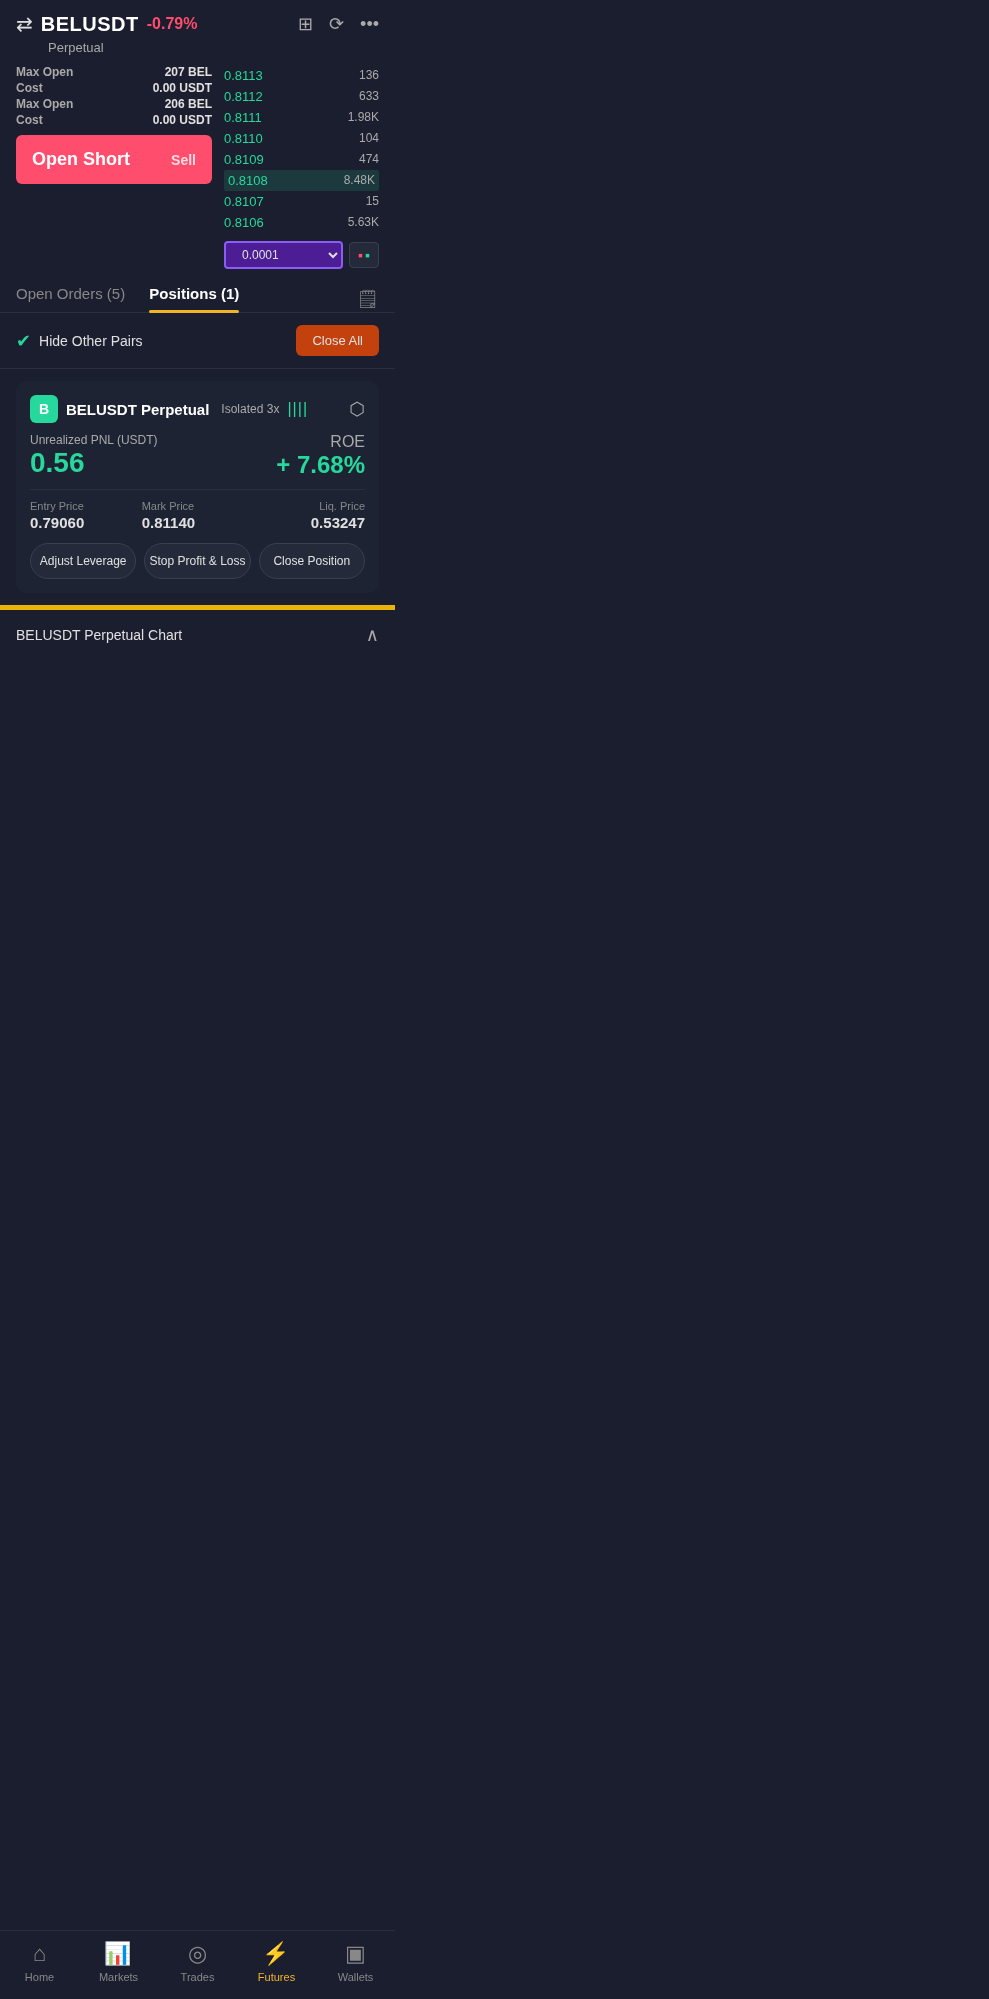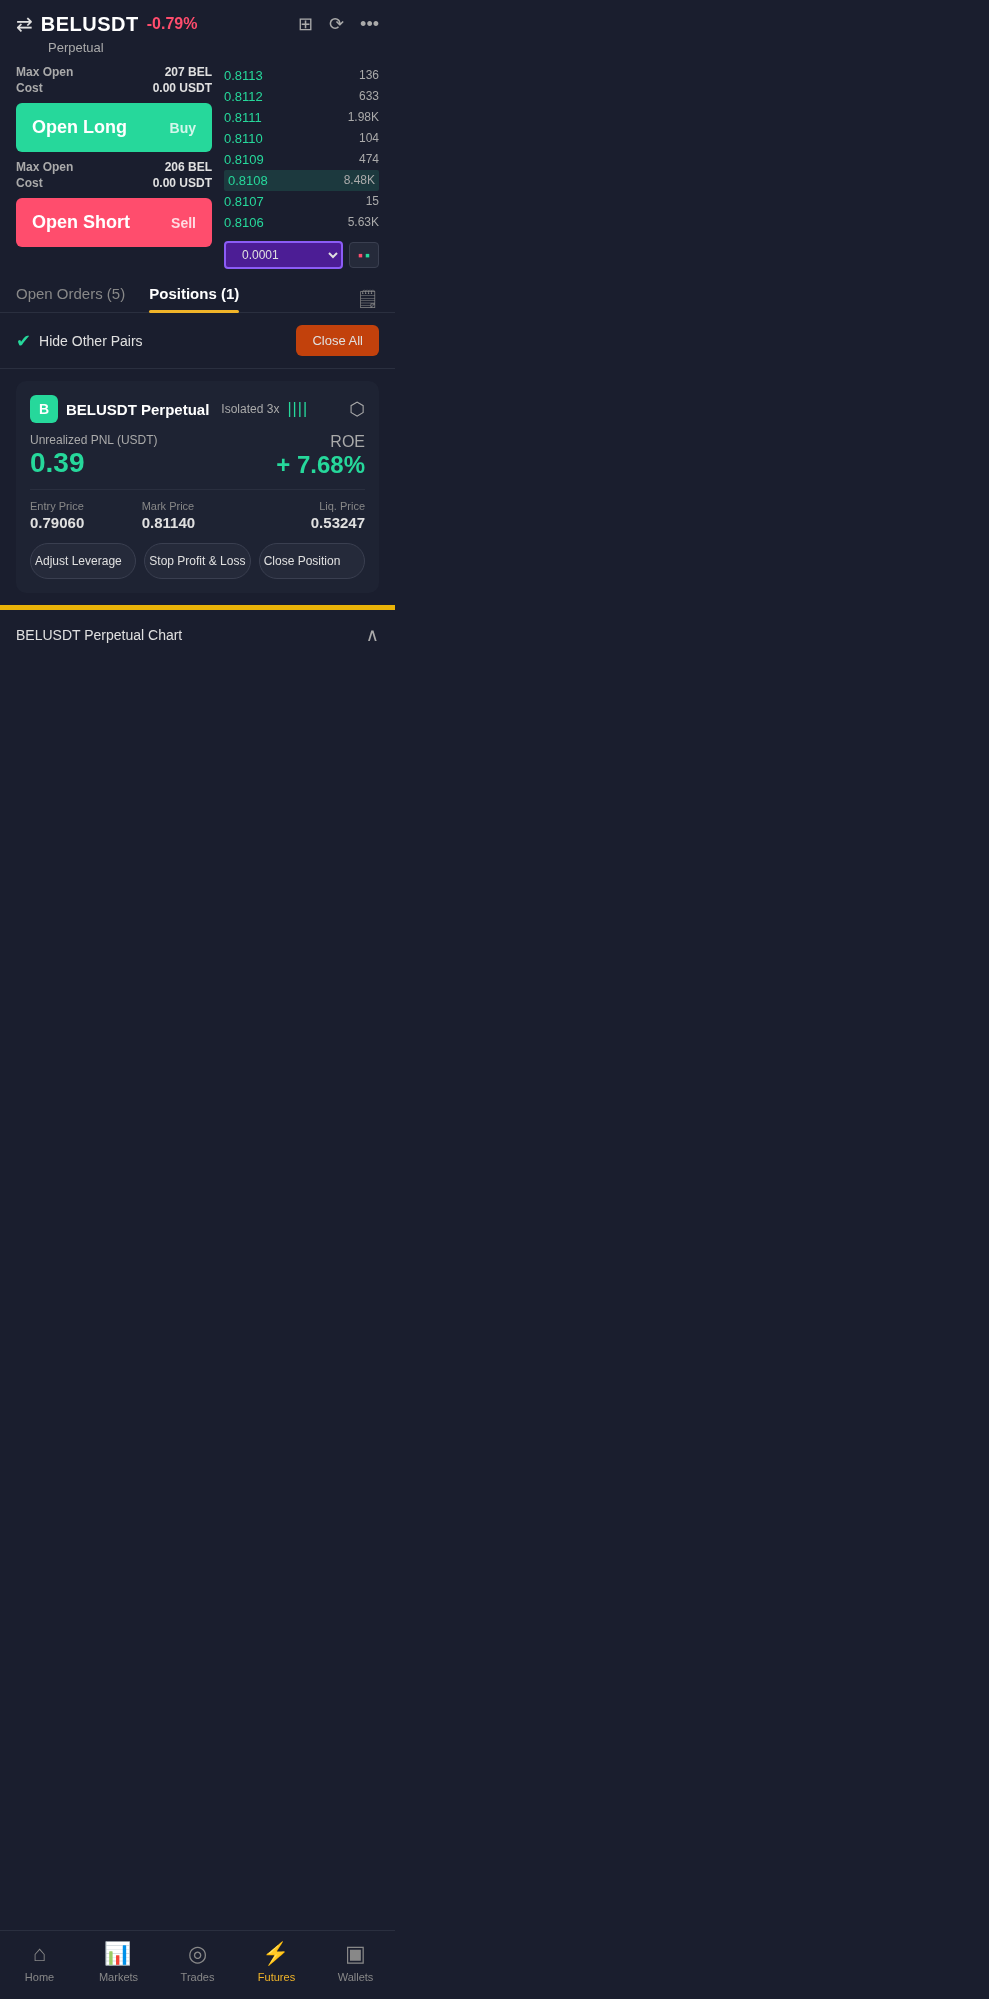--- a/index.html
+++ b/index.html
@@ -295,21 +295,21 @@
     }
     .action-btn {
       flex: 1;
       background: #252a3a;
       color: #e0e0e0;
       border: 1px solid #3a3f50;
       border-radius: 18px;
       padding: 10px 4px;
       font-size: 12px;
       cursor: pointer;
-      text-align: left;
+      text-align: center;
     }
 
     
     .chart-bar {
       display: flex;
       align-items: center;
       justify-content: space-between;
       padding: 14px 16px;
       border-top: 5px solid #eab308;
       margin-top: 8px;
@@ -381,24 +381,20 @@
 
   <div class="order-panel">
     <div class="order-row">
       <span>Max Open</span>
       <span class="order-row-value">207 BEL</span>
     </div>
     <div class="order-row">
       <span>Cost</span>
       <span class="order-row-value">0.00 USDT</span>
     </div>
-    <button class="btn-long">
-      <span class="btn-label">Open Long</span>
-      <span class="btn-sublabel">Buy</span>
-    </button>
     <div class="order-row">
       <span>Max Open</span>
       <span class="order-row-value">206 BEL</span>
     </div>
     <div class="order-row">
       <span>Cost</span>
       <span class="order-row-value">0.00 USDT</span>
     </div>
     <button class="btn-short">
       <span class="btn-label">Open Short</span>
@@ -483,21 +479,21 @@
     </div>
     <span class="pos-title">BELUSDT Perpetual</span>
     <span class="pos-badge">Isolated 3x</span>
     <span class="pos-bars">||||</span>
     <span class="pos-share">⬡</span>
   </div>
 
   <div class="pnl-row">
     <div>
       <div class="pnl-label">Unrealized PNL (USDT)</div>
-      <div class="pnl-value">0.39</div>
+      <div class="pnl-value">0.56</div>
     </div>
     <div style="text-align:right;">
       <div class="pnl-roe-label">ROE</div>
       <div class="pnl-roe">+ 7.68%</div>
     </div>
   </div>
 
   <div class="divider"></div>
 
 

